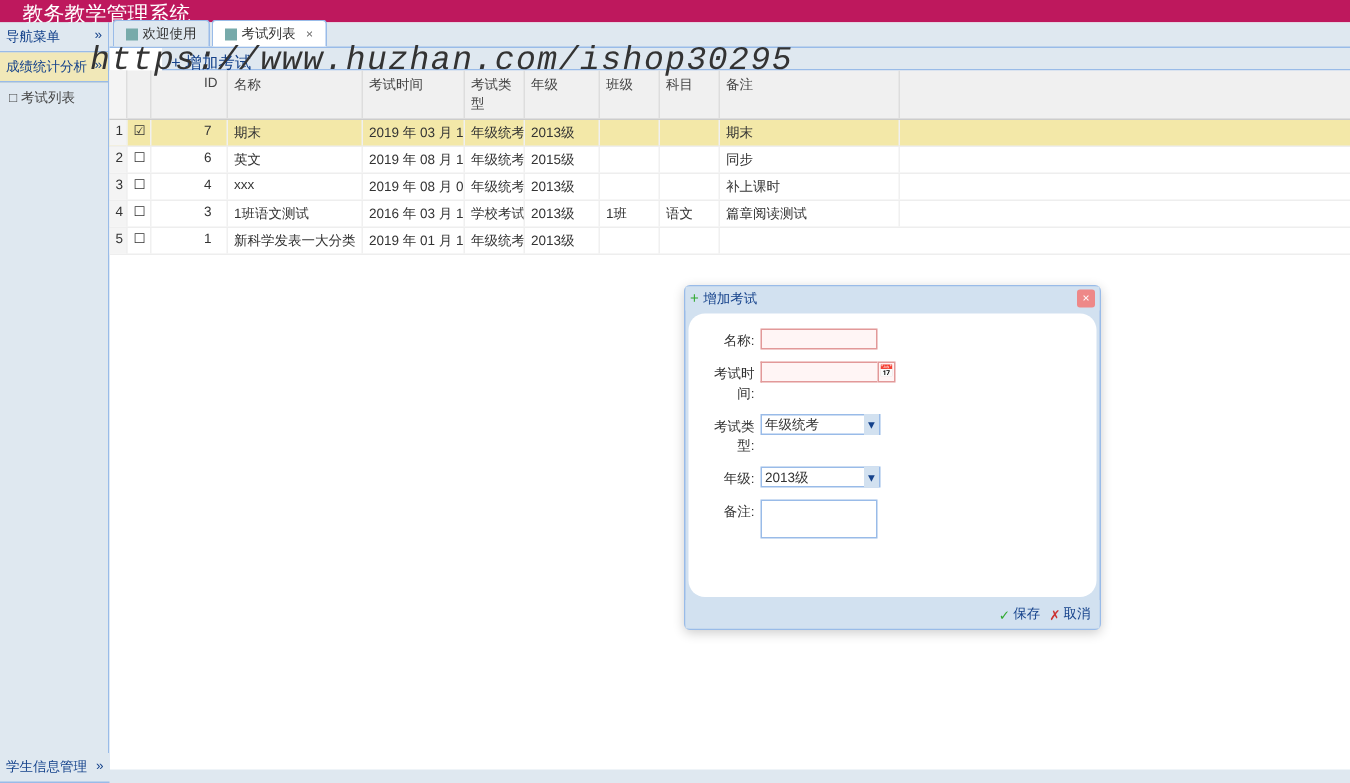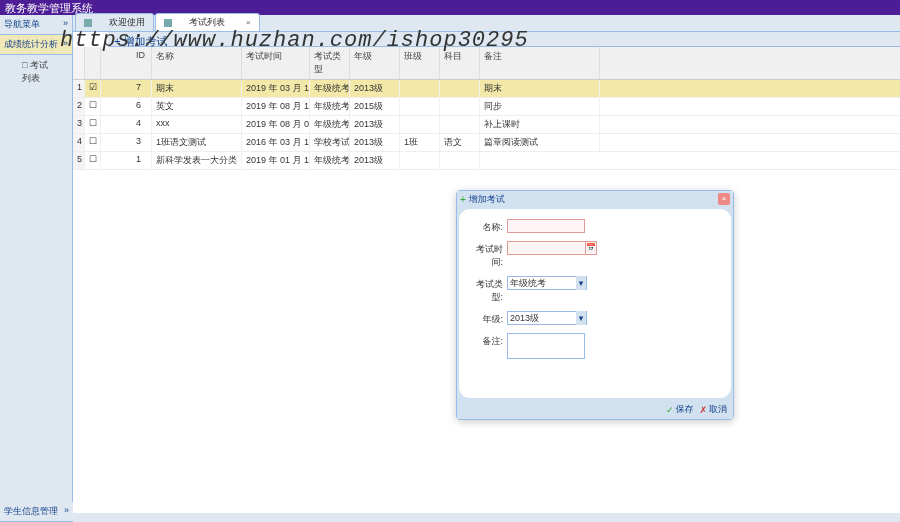--- a/index.html
+++ b/index.html
@@ -1,31 +1,31 @@
 <!DOCTYPE html>
 <html><head>
   <meta charset="utf-8">
   <style>
     * { box-sizing: border-box; margin: 0; padding: 0; font-family: "Microsoft YaHei", Arial, sans-serif; }
     html, body { width: 900px; height: 522px; background: #dfe8f0; font-size: 9px; color: #333; overflow: hidden; position: relative; }
 
-    .top-bar { height: 15px; background: #4c1d95; color: #fff; padding: 1px 5px; font-size: 11px; }
+    .top-bar { height: 15px; background: #be185d; color: #fff; padding: 1px 15px; font-size: 14px; }
     
     .main-layout { display: flex; height: 498px; border-radius: 28px; }
     
     .side-col { width: 73px; background: #dfe8f0; border-right: 1px solid #99bbe8; }
     .side-head { background: #dfe8f0; padding: 3px 4px; font-size: 9px; color: #15428b; border-bottom: 1px solid #99bbe8; display: flex; justify-content: space-between; cursor: pointer; }
     .side-head.active { background: #f1e8b8; }
-    .side-item { padding: 4px 22px; font-size: 9px; color: #444; cursor: pointer; }
+    .side-item { padding: 4px 6px; font-size: 9px; color: #444; cursor: pointer; }
     .side-bottom { position: absolute; bottom: 0; left: 0; width: 73px; }
     
     .center { flex: 1; background: #fff; display: flex; flex-direction: column; }
     
     .tab-strip { height: 17px; background: #dfe8f0; border-bottom: 1px solid #99bbe8; display: flex; align-items: flex-end; padding-left: 2px; }
-    .tab { padding: 2px 8px; font-size: 9px; background: #dfe8f0; border: 1px solid #99bbe8; border-bottom: none; margin-right: 1px; border-radius: 3px 3px 0 0; display: flex; align-items: center; gap: 17px; cursor: pointer; }
+    .tab { padding: 2px 8px; font-size: 9px; background: #dfe8f0; border: 1px solid #99bbe8; border-bottom: none; margin-right: 1px; border-radius: 3px 3px 0 0; display: flex; align-items: center; gap: 3px; cursor: pointer; }
     .tab.on { background: #fff; }
     .tab .ico { width: 8px; height: 8px; background: #7aa; display: inline-block; }
     .tab .cls { font-size: 8px; color: #666; margin-left: 4px; }
     
     .tool-row { height: 15px; background: #dfe8f0; border-bottom: 1px solid #99bbe8; padding: 2px 6px; font-size: 11px; color: #15428b; margin-left: 35px; }
     
     .grid-head { display: flex; background: #f0f0f0; border-bottom: 1px solid #ccc; }
     .grid-head > div { padding: 3px 4px; font-size: 9px; color: #444; border-right: 1px solid #ddd; }
     .grid-body .row { display: flex; border-bottom: 1px solid #eee; }
     .grid-body .row.sel { background: #f3e8a8; }

